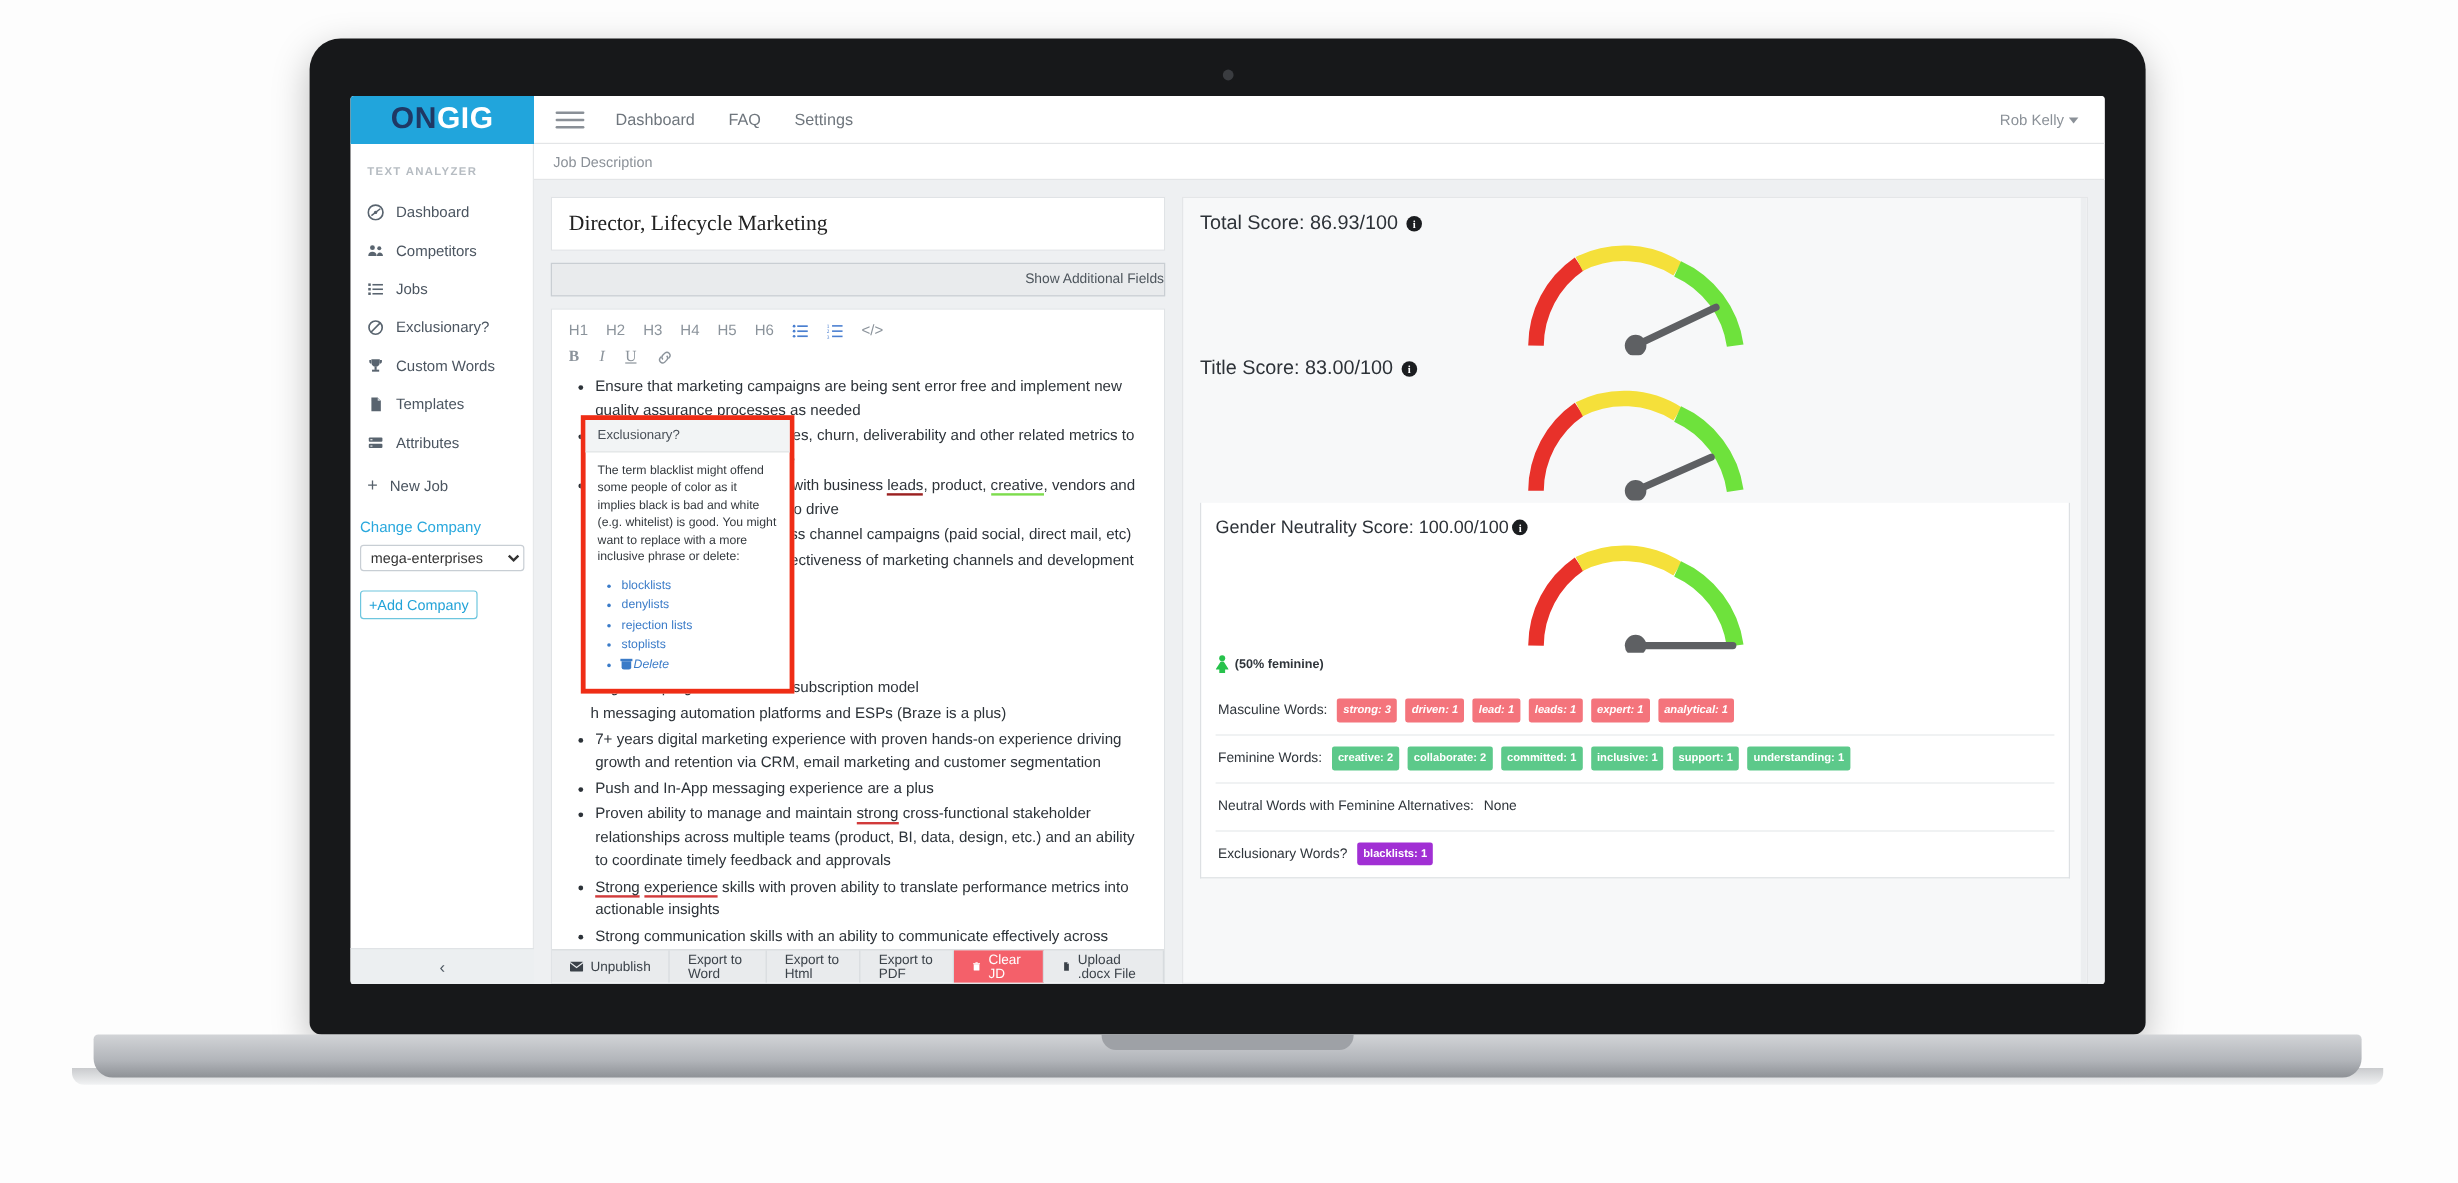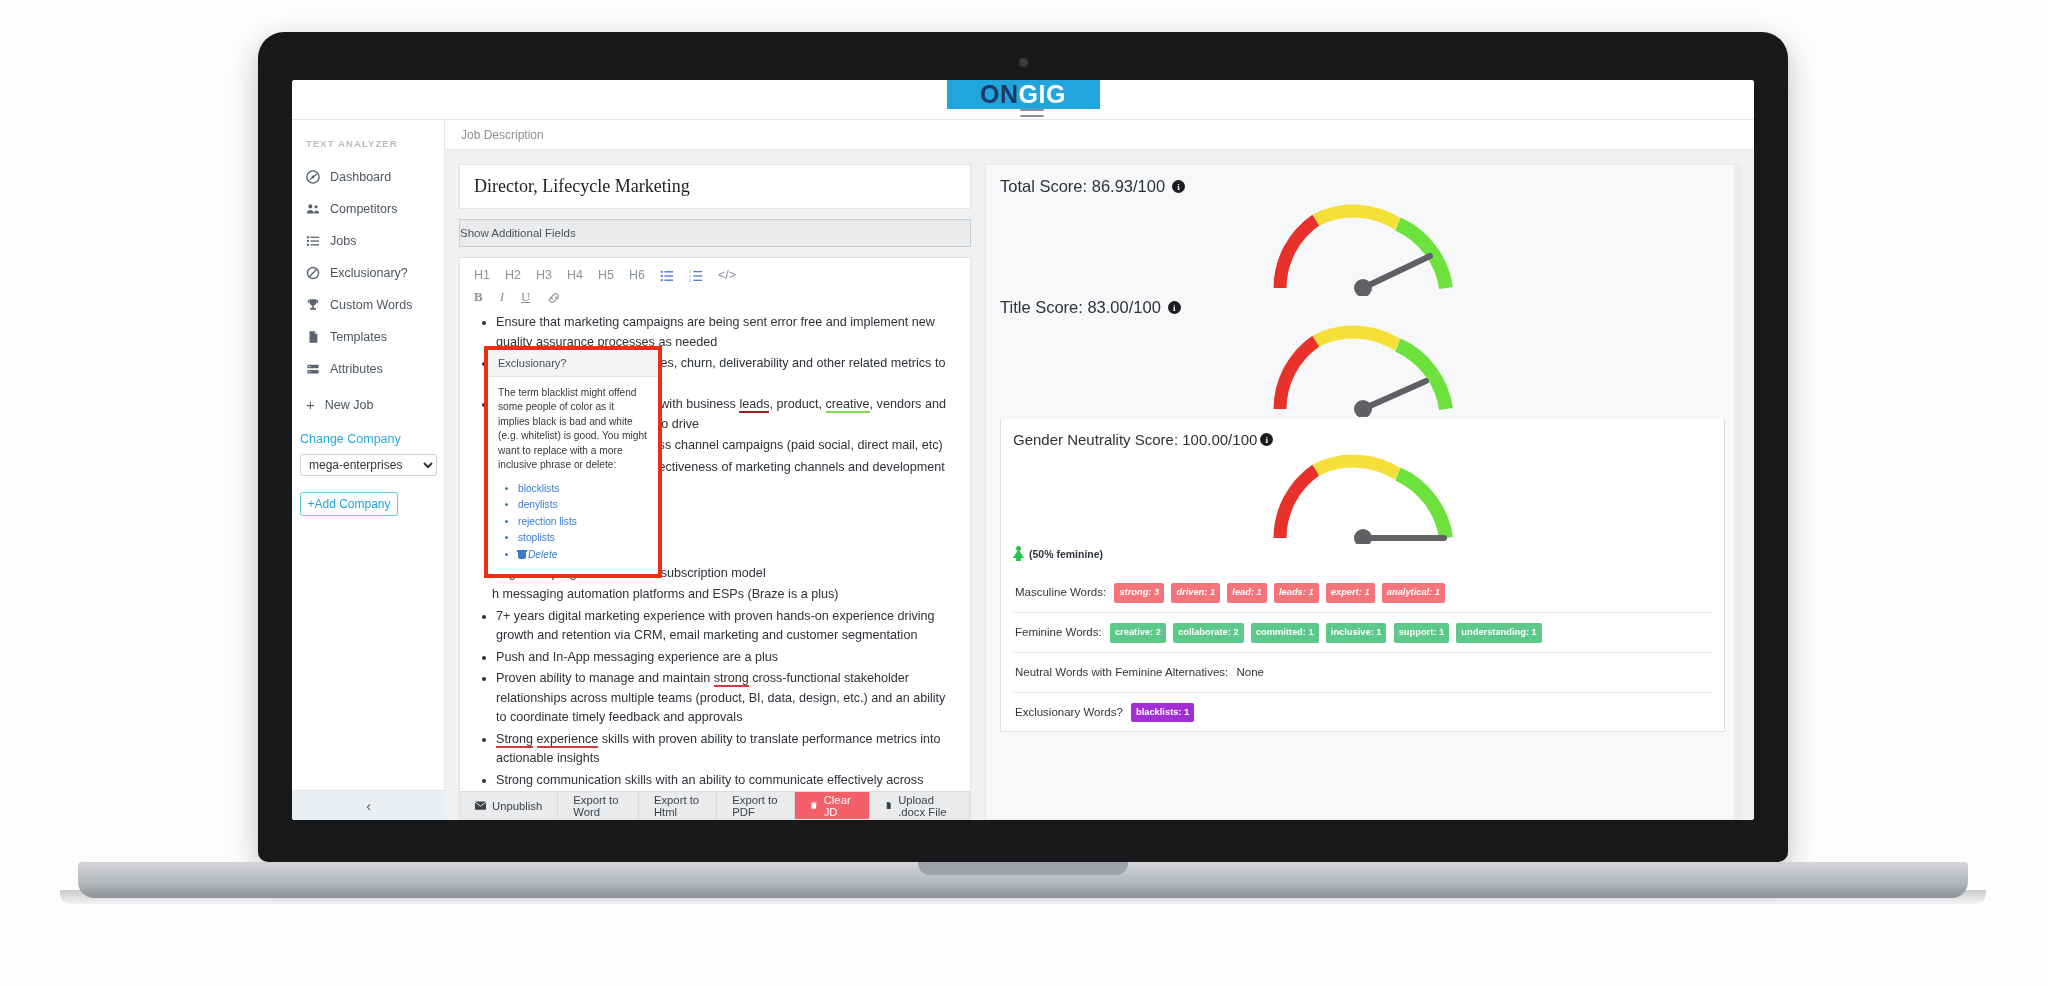--- a/index.html
+++ b/index.html
@@ -53,21 +53,21 @@
   
   #screen {
     position: absolute; left: 0; top: 0;
     width: 1462px; height: 740px;
     background: #eef0f2;
     font-size: 13px;
     color: #333;
   }
 
   
-  .topbar { position: absolute; left: 0; top: 0; width: 100%; height: 40px; background: #fff; border-bottom: 1px solid #e3e5e7; display: flex; align-items: center; flex-direction: column; }
+  .topbar { position: absolute; left: 0; top: 0; width: 100%; height: 40px; background: #fff; border-bottom: 1px solid #e3e5e7; display: flex; align-items: center; }
   .brand { width: 153px; height: 40px; background: #21a5dc; display: flex; align-items: center; justify-content: center; }
   .brand-text { font-size: 25px; font-weight: bold; letter-spacing: .5px; }
   .brand-on { color: #1f3864; }
   .brand-gig { color: #ffffff; }
   .hamburger { width: 24px; margin-left: 18px; display: flex; flex-direction: column; gap: 4px; cursor: pointer; }
   .hamburger span { display: block; height: 2px; background: #8a9097; border-radius: 1px; }
   .topnav { display: flex; gap: 28px; margin-left: 26px; }
   .topnav a { color: #6f767d; text-decoration: none; font-size: 13.5px; cursor: pointer; }
   .user-menu { margin-left: auto; margin-right: 22px; color: #8b9198; font-size: 12.5px; cursor: pointer; }
   .caret { display: inline-block; border-left: 4px solid transparent; border-right: 4px solid transparent; border-top: 5px solid #8b9198; margin-left: 4px; vertical-align: middle; }
@@ -86,21 +86,21 @@
   .collapse-btn { position: absolute; left: 0; bottom: 0; width: 153px; height: 30px; background: #eceff1; display: flex; align-items: center; justify-content: center; color: #4d5760; font-size: 14px; cursor: pointer; border-top: 1px solid #e0e3e6; }
 
   
   .crumbbar { position: absolute; left: 153px; top: 40px; right: 0; height: 30px; background: #fff; border-bottom: 1px solid #e3e5e7; display: flex; align-items: center; padding-left: 16px; color: #8b9198; font-size: 12px; }
 
   
   .content { position: absolute; left: 153px; top: 70px; right: 0; bottom: 0; background: #eef0f2; display: flex; padding: 14px 14px 0 14px; gap: 14px; }
 
   .editor-col { width: 512px; display: flex; flex-direction: column; }
   .jd-title { background: #fff; border: 1px solid #e0e3e6; padding: 11px 14px; font-family: "Liberation Serif", serif; font-size: 18px; color: #222; }
-  .showfields { margin-top: 10px; background: #e9ebed; border: 1px solid #c9ced3; text-align: left; padding: 7px 0; font-size: 11.5px; color: #4d555c; cursor: pointer; }
+  .showfields { margin-top: 10px; background: #e9ebed; border: 1px solid #c9ced3; text-align: right; padding: 7px 0; font-size: 11.5px; color: #4d555c; cursor: pointer; }
 
   .editor-box { margin-top: 10px; flex: 1; background: #fff; border: 1px solid #e0e3e6; position: relative; overflow: hidden; }
   .fmt-row { display: flex; align-items: center; gap: 15px; padding: 9px 14px 0 14px; }
   .fmt-row.second { padding-top: 6px; gap: 17px; }
   .fmt { color: #8b939b; font-size: 13px; cursor: pointer; font-family: "Liberation Serif", serif; }
   .fmt.sans { font-family: "Liberation Sans", sans-serif; font-size: 12.5px; }
   .fmt.blue svg { fill: #4a7fd0; }
   .fmt svg { width: 14px; height: 14px; fill: #8b939b; vertical-align: middle; }
 
   .jd-body { padding: 8px 16px 0 16px; font-size: 12.6px; line-height: 1.55; color: #2c3238; }

